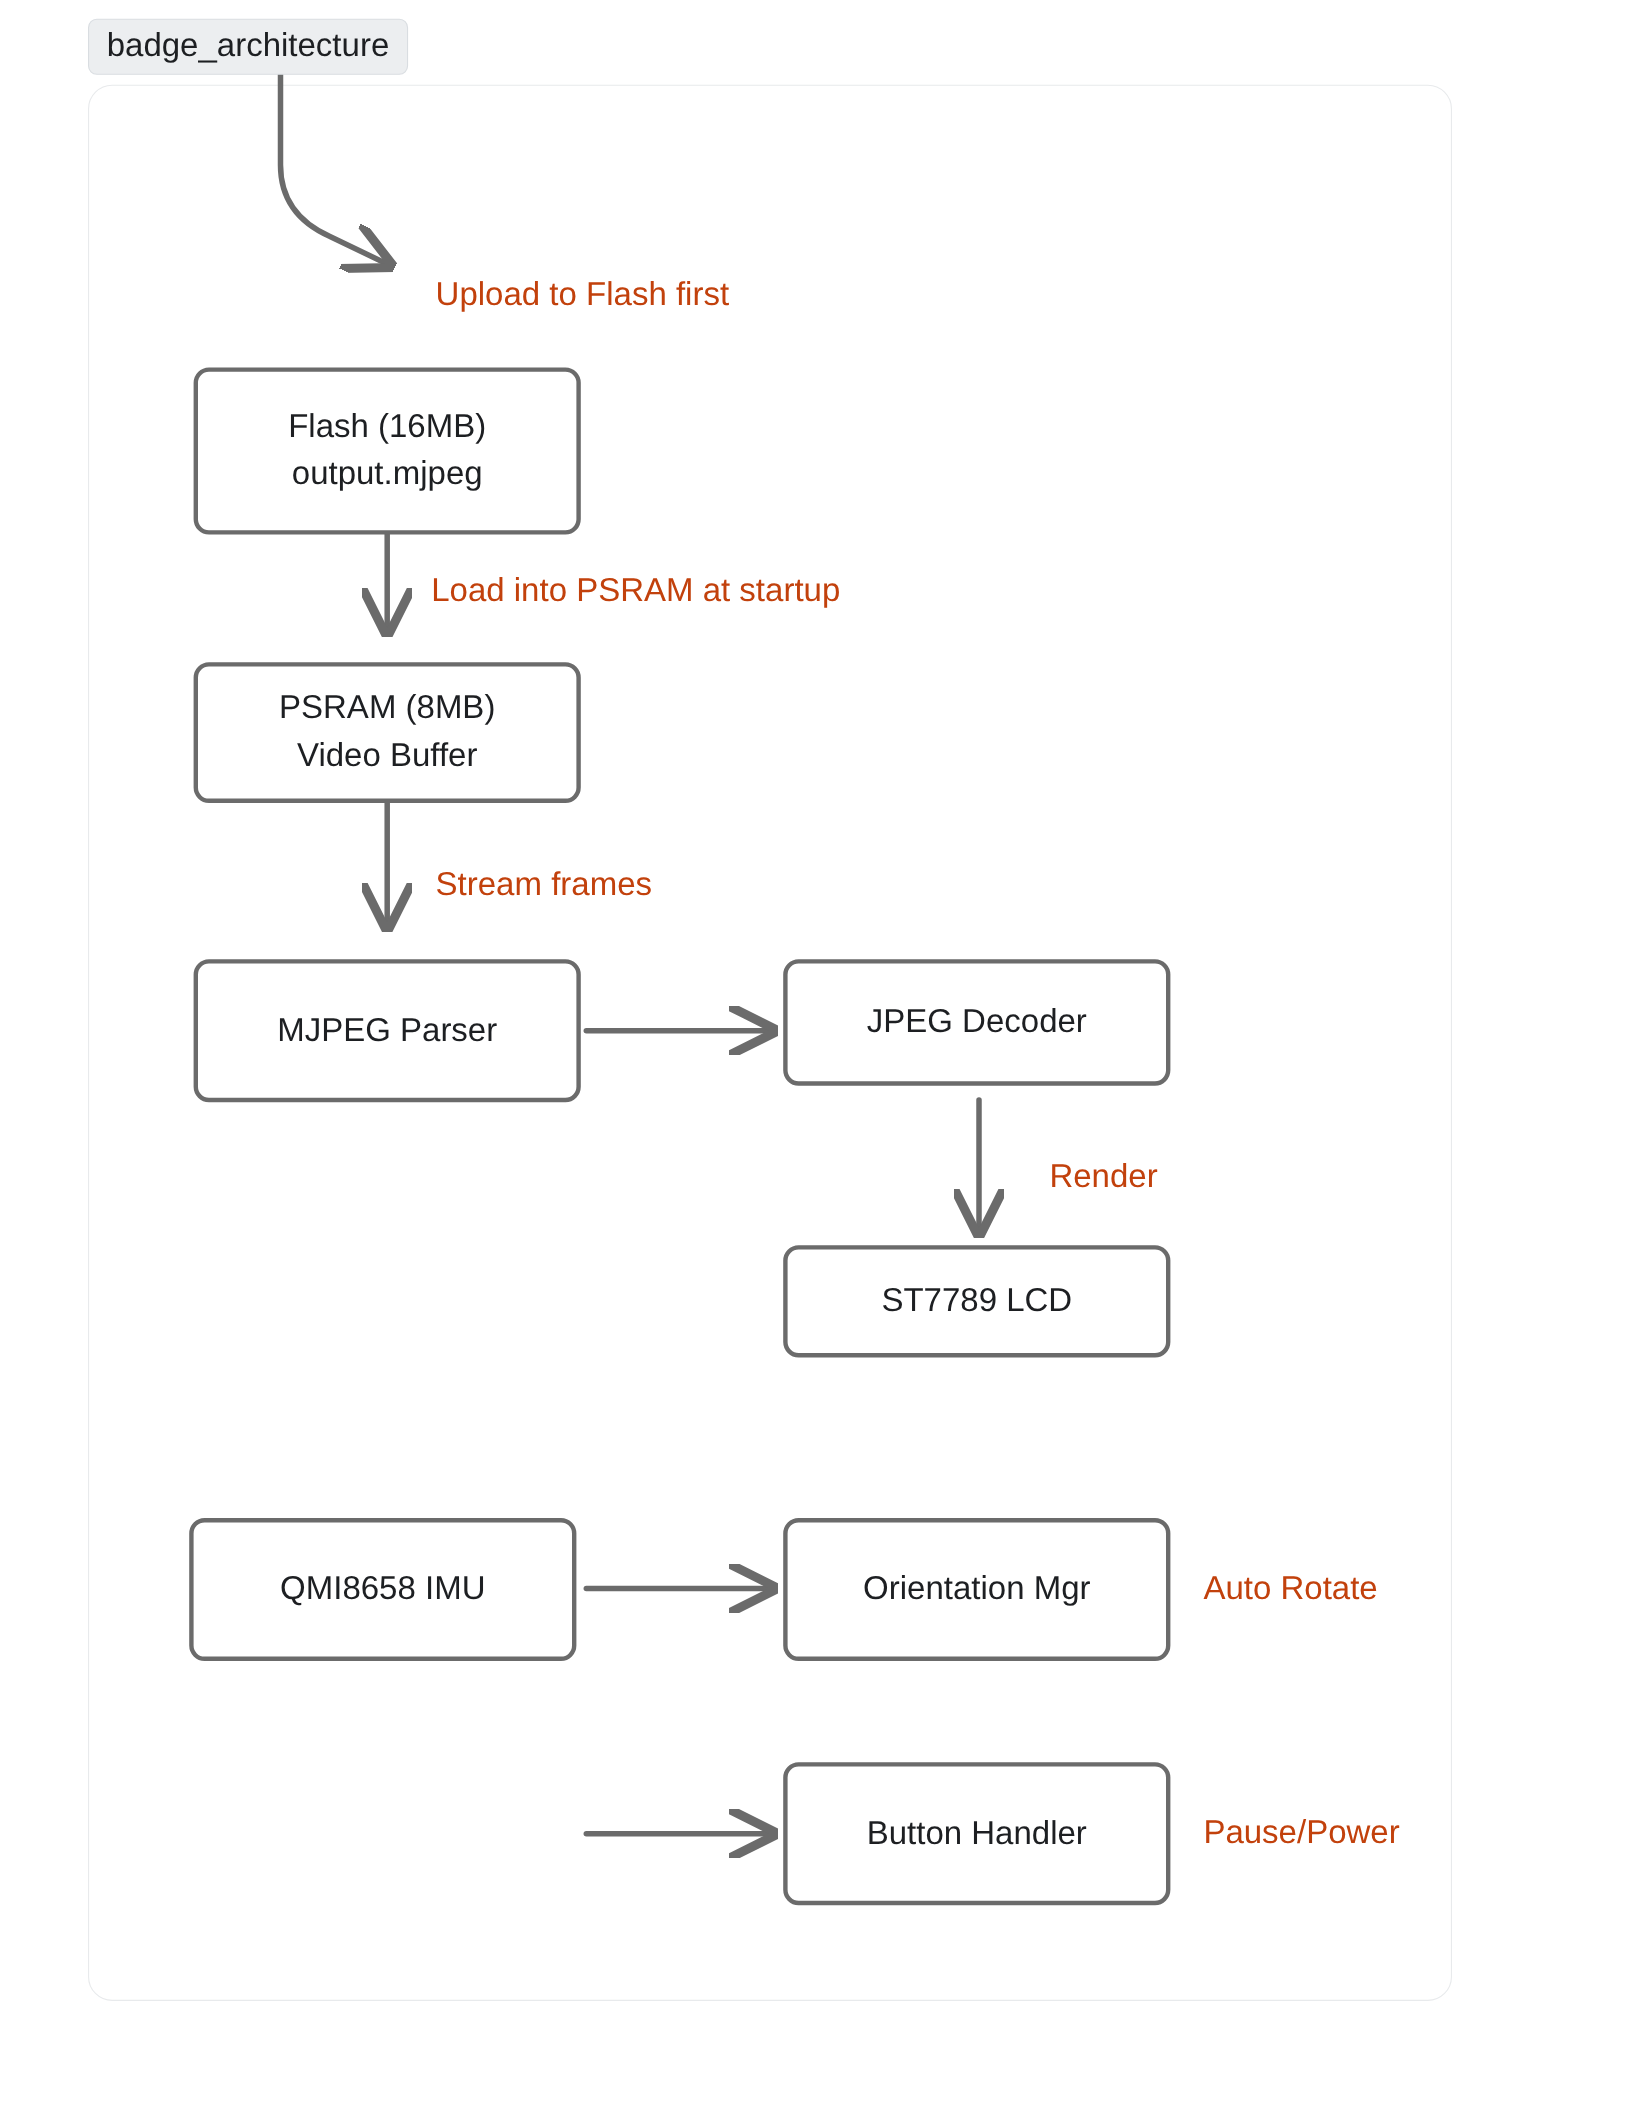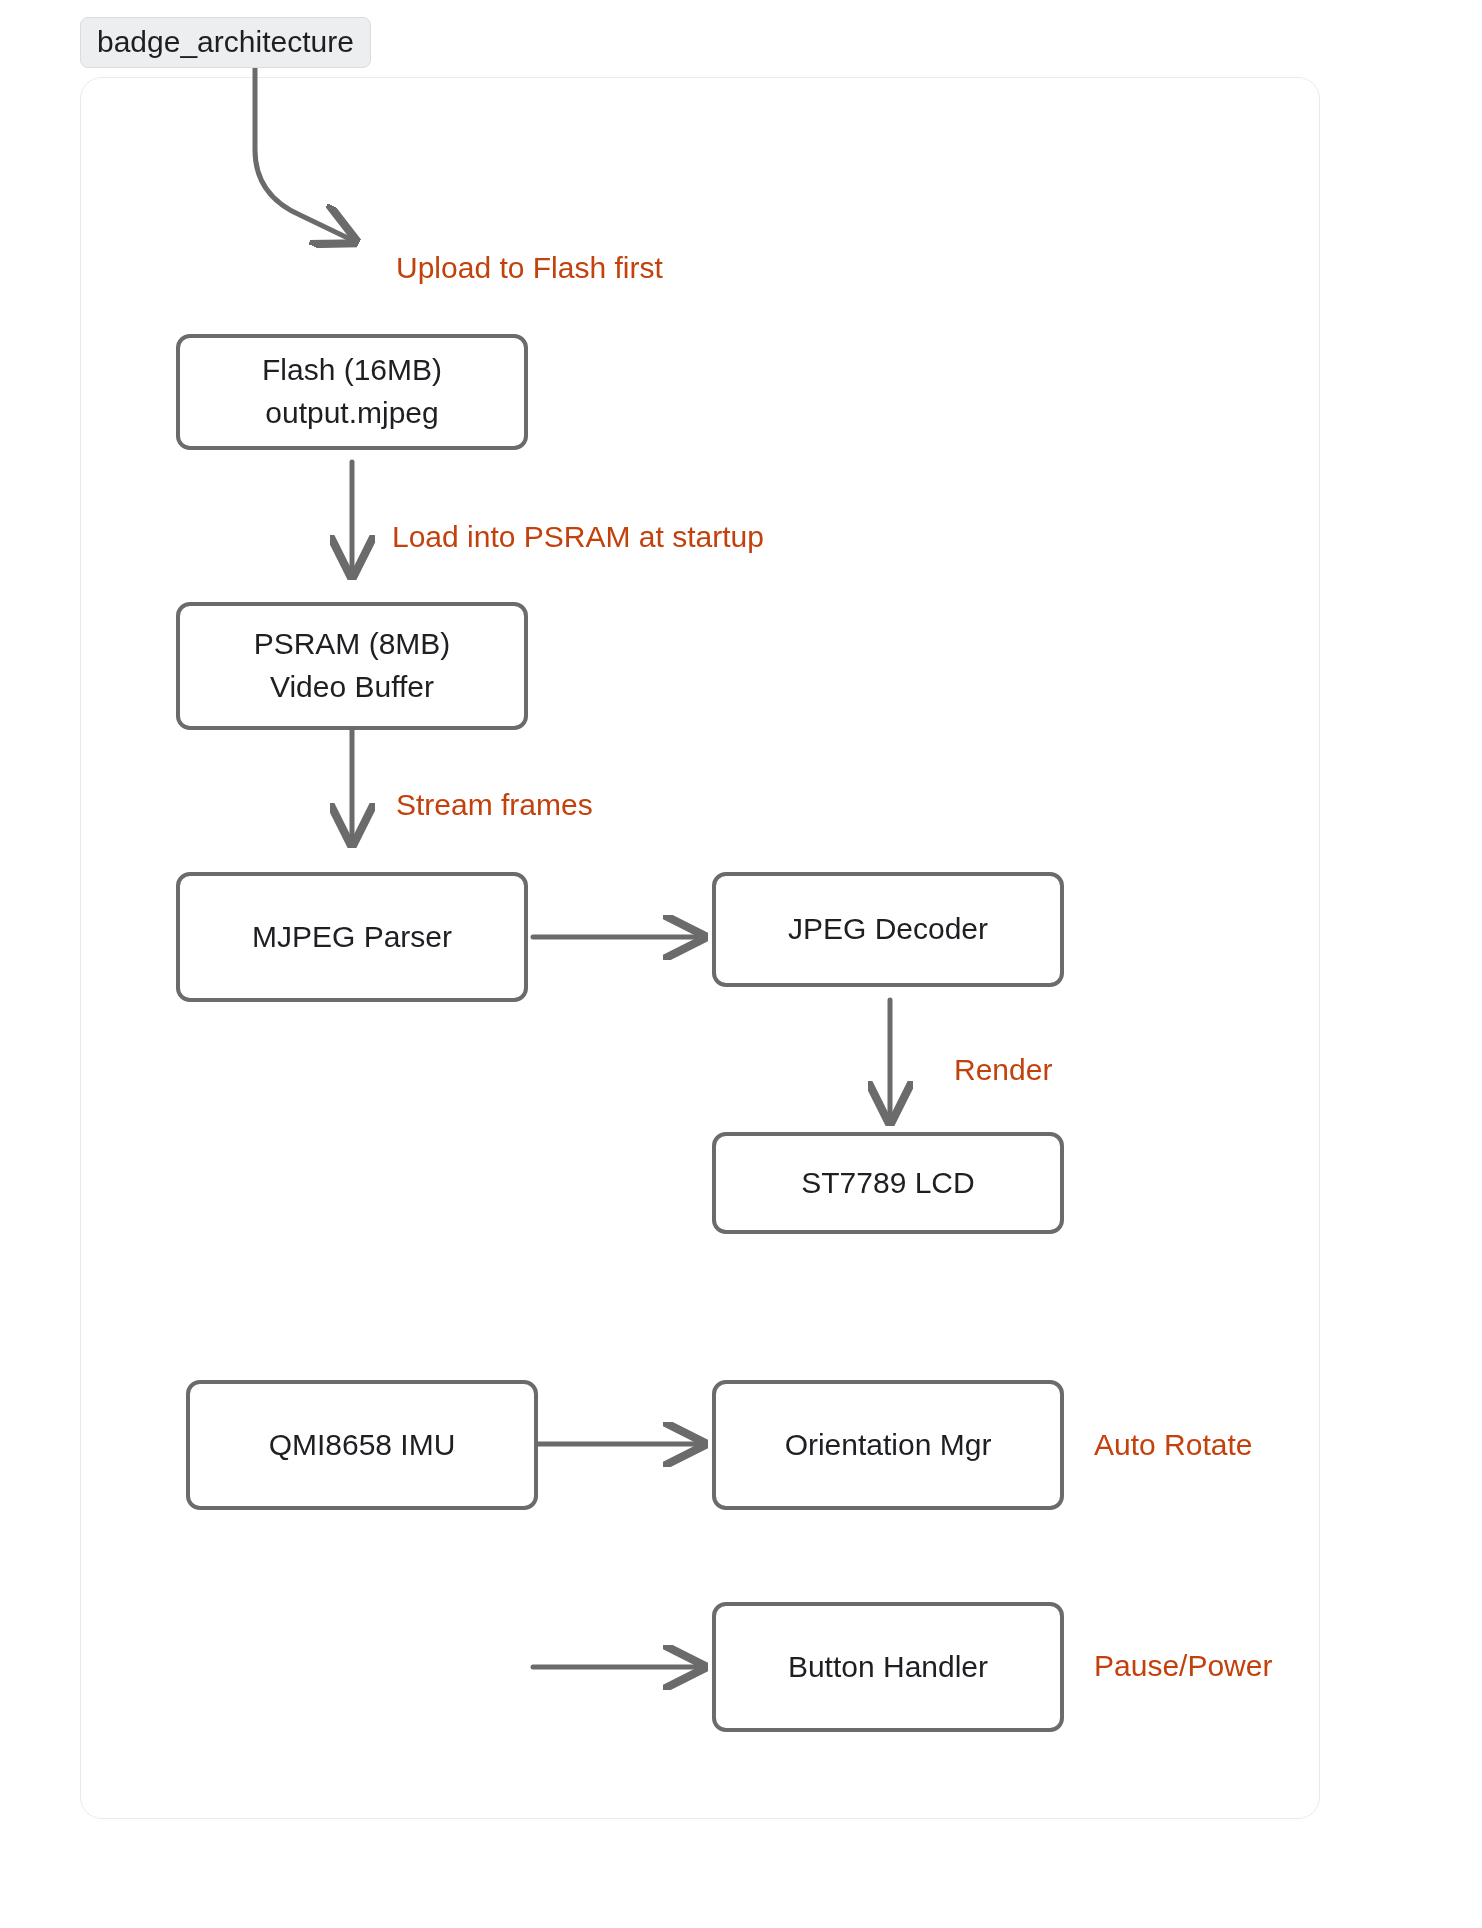--- a/index.html
+++ b/index.html
@@ -101,21 +101,21 @@
 
     <path d="M 533 937 L 700 937" fill="none" stroke="#6b6b6b" stroke-width="5" stroke-linecap="round" marker-end="url(#arrow)"></path>
 
     <path d="M 890 1000 L 890 1118" fill="none" stroke="#6b6b6b" stroke-width="5" stroke-linecap="round" marker-end="url(#arrow)"></path>
 
     <path d="M 533 1444 L 700 1444" fill="none" stroke="#6b6b6b" stroke-width="5" stroke-linecap="round" marker-end="url(#arrow)"></path>
 
     <path d="M 533 1667 L 700 1667" fill="none" stroke="#6b6b6b" stroke-width="5" stroke-linecap="round" marker-end="url(#arrow)"></path>
   </svg>
 
-  <div class="node" style="left:176px; top:334px; width:352px; height:116px;">
+  <div class="node" style="left:176px; top:334px; width:352px; height:152px;">
     <span>Flash (16MB)</span>
     <span class="line2">output.mjpeg</span>
   </div>
 
   <div class="node" style="left:176px; top:602px; width:352px; height:128px;">
     <span>PSRAM (8MB)</span>
     <span class="line2">Video Buffer</span>
   </div>
 
   <div class="node" style="left:176px; top:872px; width:352px; height:130px;">
@@ -123,21 +123,21 @@
   </div>
 
   <div class="node" style="left:712px; top:872px; width:352px; height:115px;">
     <span>JPEG Decoder</span>
   </div>
 
   <div class="node" style="left:712px; top:1132px; width:352px; height:102px;">
     <span>ST7789 LCD</span>
   </div>
 
-  <div class="node" style="left:186px; top:1380px; width:352px; height:130px;">
+  <div class="node" style="left:172px; top:1380px; width:352px; height:130px;">
     <span>QMI8658 IMU</span>
   </div>
 
   <div class="node" style="left:712px; top:1380px; width:352px; height:130px;">
     <span>Orientation Mgr</span>
   </div>
 
 
   <div class="node" style="left:712px; top:1602px; width:352px; height:130px;">
     <span>Button Handler</span>

